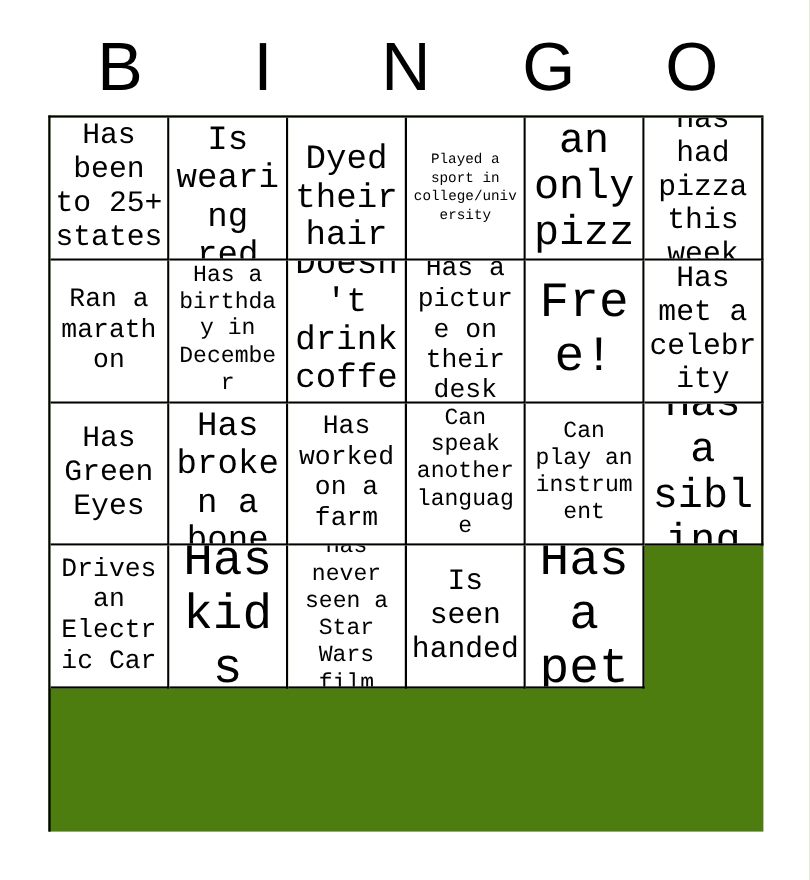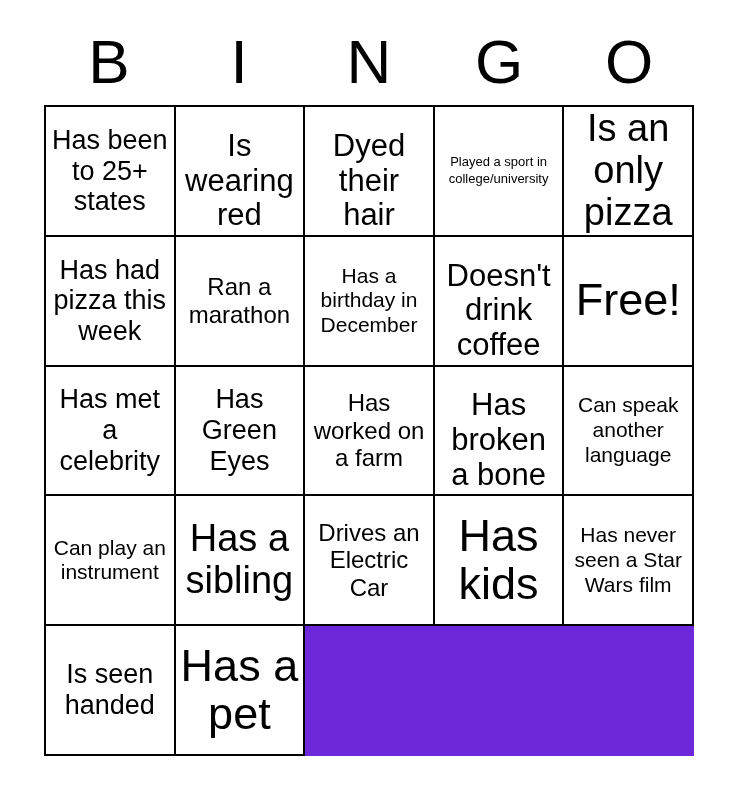--- a/index.html
+++ b/index.html
@@ -47,23 +47,24 @@
   #grid {
     position: absolute;
     left: 44px;
     top: 105px;
     width: 650px;
     height: 651px;
     box-sizing: border-box;
     border-top: 2px solid #000000;
     border-left: 2px solid #000000;
     display: grid;
-    grid-template-columns: repeat(5, 1fr);
+    grid-template-columns: repeat(6, 1fr);
     grid-template-rows: repeat(5, 1fr);
-    background: #6d28d9;
+    background: #4d7c0f;
+    font-family: Liberation Mono, monospace;
   }
 
   .cell {
     box-sizing: border-box;
     border-right: 2px solid #000000;
     border-bottom: 2px solid #000000;
     display: flex;
     align-items: center;
     justify-content: center;
     text-align: center;
@@ -129,34 +130,37 @@
       <span class="cell-text fs-md">Ran a marathon</span>
     </div>
     <div class="cell">
       <span class="cell-text fs-sm">Has a birthday in December</span>
     </div>
 
     <div class="cell">
       <span class="cell-text fs-xl">Doesn't drink coffee</span>
     </div>
     <div class="cell">
+      <span class="cell-text fs-md">Has a picture on their desk</span>
+    </div>
+    <div class="cell">
       <span class="cell-text fs-3xl">Free!</span>
     </div>
     <div class="cell">
       <span class="cell-text fs-lg">Has met a celebrity</span>
     </div>
     <div class="cell">
       <span class="cell-text fs-lg">Has Green Eyes</span>
     </div>
 
     <div class="cell">
-      <span class="cell-text fs-md">Has worked on a farm</span>
+      <span class="cell-text fs-xl">Has broken a bone</span>
     </div>
     <div class="cell">
-      <span class="cell-text fs-xl">Has broken a bone</span>
+      <span class="cell-text fs-md">Has worked on a farm</span>
     </div>
     <div class="cell">
       <span class="cell-text fs-sm">Can speak another language</span>
     </div>
     <div class="cell">
       <span class="cell-text fs-sm">Can play an instrument</span>
     </div>
     <div class="cell">
       <span class="cell-text fs-2xl">Has a sibling</span>
     </div>

